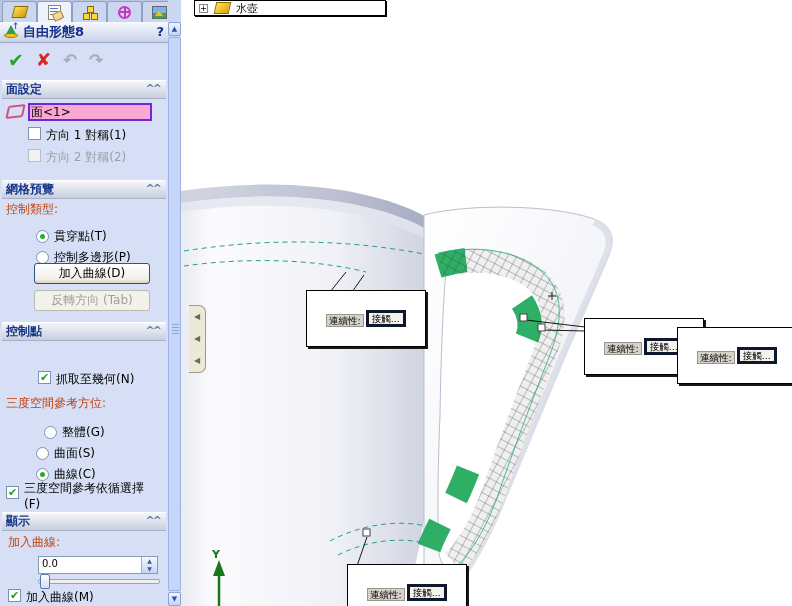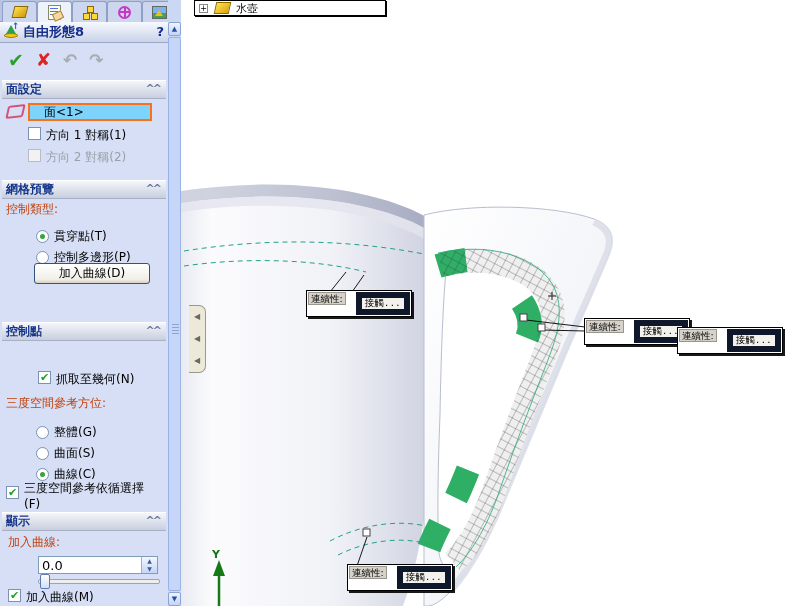--- a/index.html
+++ b/index.html
@@ -20,40 +20,40 @@
   .ok{color:#2ca02c;font-size:19px;font-weight:bold;line-height:1;}
   .cancel{color:#d22;font-size:18px;font-weight:bold;line-height:1;}
   .undo,.redo{color:#a8acb4;font-size:17px;font-weight:bold;line-height:1;}
   .sechdr{position:absolute;left:2px;width:164px;height:17px;background:linear-gradient(#f5f6fa,#c7cede);
        border-top:1px solid #fff;border-bottom:1px solid #a8b0c4;display:flex;align-items:center;}
   .sechdr .t{font-weight:bold;color:#15358a;font-size:12px;margin-left:4px;}
   .chev{position:absolute;right:6px;top:1px;color:#6a7aa0;font-size:11px;font-weight:bold;letter-spacing:-2px;}
   .lbl{position:absolute;font-size:12px;color:#c2410c;white-space:nowrap;}
   .dis{color:#9aa0a8 !important;}
   
-  .facebox{position:absolute;left:28px;top:103px;width:124px;height:18px;background:#7dd3fc;
-       border:2px solid #f97316;font-size:12px;line-height:15px;padding-left:14px;box-sizing:border-box;}
+  .facebox{position:absolute;left:28px;top:103px;width:124px;height:18px;background:#f9a8d4;
+       border:2px solid #6d28d9;font-size:12px;line-height:15px;padding-left:1px;box-sizing:border-box;}
   .faceicon{position:absolute;left:7px;top:105px;width:16px;height:14px;}
   .faceicon div{width:13px;height:9px;border:2px solid #d2527a;border-radius:2px;transform:skewX(-18deg) rotate(-6deg);}
   
   .cb{position:absolute;display:flex;align-items:flex-start;gap:5px;}
   .cb .box{width:13px;height:13px;background:#fff;border:1px solid #7a92b4;box-sizing:border-box;
        font-size:11px;line-height:11px;text-align:center;color:#21a121;font-weight:bold;flex:none;}
   .cb.checked .box::before{content:"✔";}
   .cb.disabled .box{border-color:#b8bcc4;background:#f2f2f2;}
   .rad{position:absolute;display:flex;align-items:center;gap:5px;margin-top:8px;}
   .rad .dot{width:13px;height:13px;border-radius:50%;background:#fff;border:1px solid #7a92b4;box-sizing:border-box;position:relative;flex:none;}
   .rad.sel .dot::before{content:"";position:absolute;left:3px;top:3px;width:5px;height:5px;border-radius:50%;background:#35a535;}
   
   .xpbtn{position:absolute;left:34px;width:116px;height:21px;border:1px solid #33527e;border-radius:3px;
        background:linear-gradient(#ffffff,#f1efe8 80%,#d8d2c4);font-size:12px;text-align:center;line-height:19px;box-sizing:border-box;}
   .xpbtn.disabled{border-color:#b9bcb2;color:#a0a09a;background:#f2f1ea;}
   
   .spin{position:absolute;left:38px;top:556px;width:120px;height:18px;background:#fff;border:1px solid #7f9db9;box-sizing:border-box;}
-  .spin .val{position:absolute;left:3px;top:1px;font-size:13px;}
+  .spin .val{position:absolute;left:3px;top:1px;font-size:10px;}
   .spin .arrows{position:absolute;right:0;top:0;width:15px;height:16px;background:linear-gradient(#f4f8fe,#c4d6f6);
        border-left:1px solid #9ab0d8;font-size:6px;color:#3a5a9a;text-align:center;line-height:8px;}
   .slider{position:absolute;left:38px;top:579px;width:120px;height:3px;background:#eee;border:1px solid #9aa4b8;border-radius:2px;}
   .thumb{position:absolute;left:40px;top:574px;width:8px;height:13px;background:linear-gradient(#fefefe,#cfe0f8);
        border:1px solid #5a7ab0;border-radius:2px;}
   
   .sb{position:absolute;left:168px;top:0;width:13px;height:606px;background:#cbd8f4;}
   .sb .btn{position:absolute;left:0;width:13px;height:14px;background:linear-gradient(#f0f5fe,#c2d4f8);
        border:1px solid #8aa4d8;border-radius:2px;box-sizing:border-box;color:#2b4fa0;font-size:7px;text-align:center;line-height:12px;}
   .sb .thumbv{position:absolute;left:0;top:36px;width:13px;height:556px;background:#c6d6f8;border:1px solid #9ab2e4;border-radius:2px;box-sizing:border-box;}
@@ -63,24 +63,24 @@
   .split{position:absolute;left:189px;top:305px;width:16px;height:66px;background:#ece9d8;border:1px solid #9a9a8a;
        border-left:none;border-radius:0 7px 7px 0;z-index:6;display:flex;flex-direction:column;justify-content:space-around;align-items:center;}
   .split span{color:#6a6a5a;font-size:8px;line-height:8px;}
   
   .tree{position:absolute;left:194px;top:0;width:190px;height:14px;background:#fff;z-index:4;
        border:1px solid #000;box-shadow:1px 1px 0 #000;display:flex;align-items:center;}
   .plus{width:9px;height:9px;border:1px solid #888;font-size:8px;line-height:7px;text-align:center;margin-left:4px;box-sizing:border-box;}
   .partico{width:13px;height:10px;margin-left:7px;background:linear-gradient(135deg,#ffe34a,#d9a410);border:1px solid #8a6a00;transform:skewX(-12deg);}
   .treelbl{font-size:11px;margin-left:6px;}
   
-  .callout{position:absolute;display:flex;align-items:flex-start;gap:10px;background:#fff;border:1px solid #000;
-       box-shadow:2px 2px 0 rgba(0,0,0,.9);padding:1px;z-index:3;font-size:9.5px;line-height:11px;white-space:nowrap;}
+  .callout{position:absolute;display:flex;align-items:flex-end;gap:2px;background:#fff;border:1px solid #000;
+       box-shadow:2px 2px 0 rgba(0,0,0,.9);padding:19px;z-index:3;font-size:9.5px;line-height:11px;white-space:nowrap;}
   .callout .cl{background:#d6d2ca;border:1px solid #9a968e;padding:0 2px;}
-  .callout .cv{background:#f4f2ec;border:6px solid #0f172a;padding:0 3px;font-family:Liberation Mono, monospace;}
+  .callout .cv{background:#f4f2ec;border:3px solid #0f172a;padding:0 3px;}
   
   .ico16{width:16px;height:16px;position:relative;flex:none;margin-left:3px;}
   .cone{position:absolute;left:3px;top:1px;width:0;height:0;border-left:5px solid transparent;border-right:5px solid transparent;border-bottom:9px solid #2d9e4f;}
   .base{position:absolute;left:1px;top:9px;width:14px;height:5px;background:#f4c818;border-radius:50%;border:1px solid #a08000;box-sizing:border-box;}
   .uparr{position:absolute;left:9px;top:-3px;color:#2a5ad8;font-size:9px;font-weight:bold;}
   svg{position:absolute;left:0;top:0;z-index:1;}
 </style>
 </head>
 <body>
 
@@ -261,31 +261,32 @@
   <div class="lbl" style="left:6px;top:201px">控制類型:</div>
   <div class="rad sel" style="left:36px;top:220px">
     <span class="dot"></span>
     <span>貫穿點(T)</span>
   </div>
   <div class="rad" style="left:36px;top:241px">
     <span class="dot"></span>
     <span>控制多邊形(P)</span>
   </div>
   <div class="xpbtn" style="top:263px">加入曲線(D)</div>
+  <div class="xpbtn disabled" style="top:290px">反轉方向 (Tab)</div>
 
   <div class="sechdr" style="top:322px">
     <span class="t">控制點</span>
     <span class="chev">^^</span>
   </div>
   <div class="cb checked" style="left:38px;top:371px">
     <span class="box"></span>
     <span>抓取至幾何(N)</span>
   </div>
   <div class="lbl" style="left:6px;top:395px">三度空間參考方位:</div>
-  <div class="rad" style="left:36px;top:416px">
+  <div class="rad" style="left:44px;top:416px">
     <span class="dot"></span>
     <span>整體(G)</span>
   </div>
   <div class="rad" style="left:36px;top:437px">
     <span class="dot"></span>
     <span>曲面(S)</span>
   </div>
   <div class="rad sel" style="left:36px;top:458px">
     <span class="dot"></span>
     <span>曲線(C)</span>

